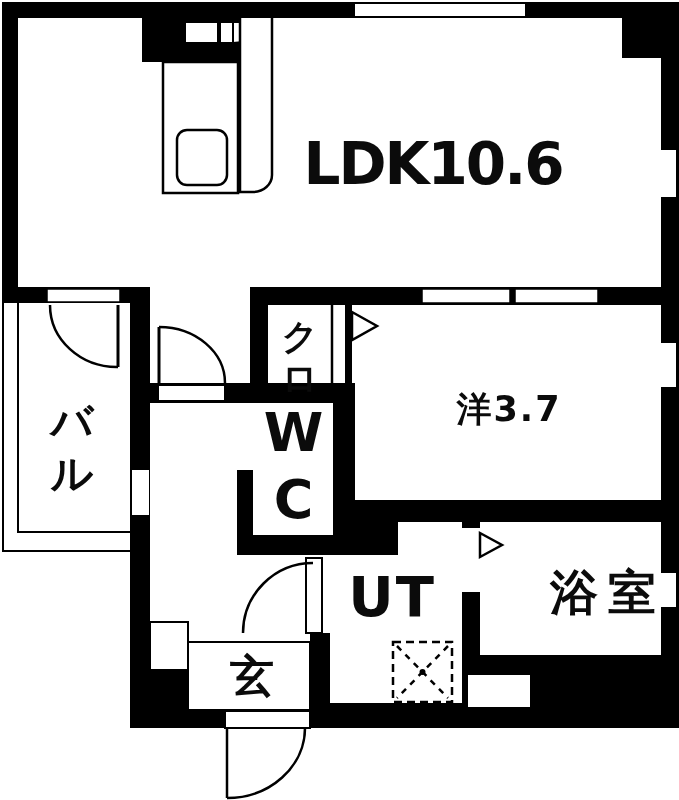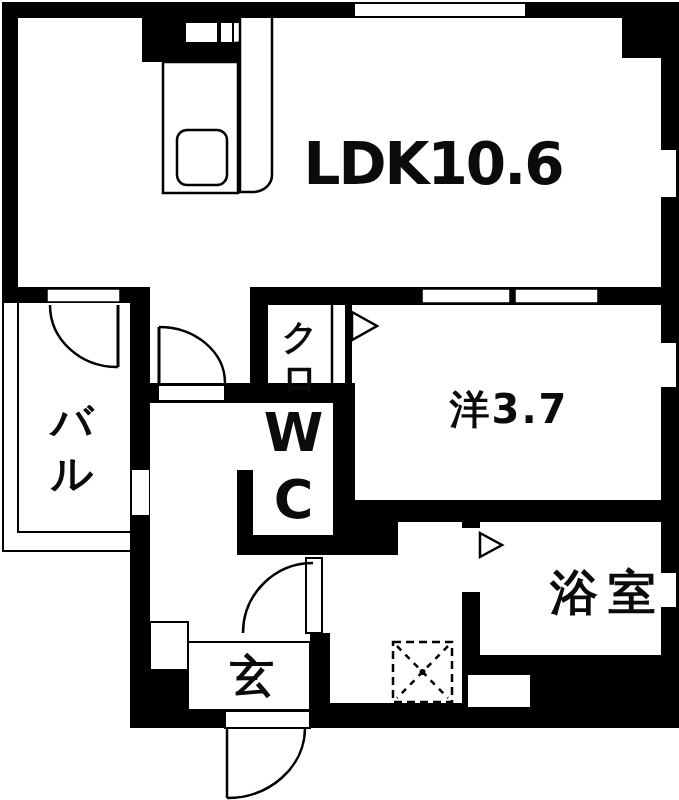--- a/index.html
+++ b/index.html
@@ -18,21 +18,21 @@
     color:#0b0b0b;
     white-space:nowrap;
     line-height:1;
     user-select:none;
   }
   .v{
     writing-mode:vertical-rl;
     text-orientation:upright;
   }
   .lbl-ldk      {left:433px;top:164px;font-size:58px;letter-spacing:-2px;}
-  .lbl-western  {left:509px;top:409px;font-size:40px;letter-spacing:2px;}
+  .lbl-western  {left:509px;top:409px;font-size:35px;letter-spacing:2px;}
   .lbl-balcony  {left:72px; top:431px;font-size:42px;letter-spacing:10px;}
   .lbl-closet   {left:300px;top:344px;font-size:36px;letter-spacing:8px;}
   .lbl-wc       {left:293px;top:468px;font-size:54px;letter-spacing:4px;}
   .lbl-utility  {left:392px;top:597px;font-size:56px;letter-spacing:2px;}
   .lbl-bathroom {left:572px;top:592px;font-size:48px;letter-spacing:10px;margin-left:36px;}
   .lbl-entrance {left:252px;top:676px;font-size:44px;}
 </style>
 </head>
 <body>
 
@@ -133,16 +133,17 @@
     <line x1="448" y1="646" x2="397" y2="698" stroke-dasharray="6 6"></line>
     <circle cx="422.5" cy="672" r="3" fill="#000" stroke="none"></circle>
   </g>
 </svg>
 
   <div class="room-label lbl-ldk">LDK10.6</div>
   <div class="room-label lbl-western">洋3.7</div>
   <div class="room-label lbl-balcony v">バル</div>
   <div class="room-label lbl-closet v">クロ</div>
   <div class="room-label lbl-wc v">WC</div>
+  <div class="room-label lbl-utility">UT</div>
   <div class="room-label lbl-bathroom">浴室</div>
   <div class="room-label lbl-entrance">玄</div>
 
 </div>
 
 </body></html>

